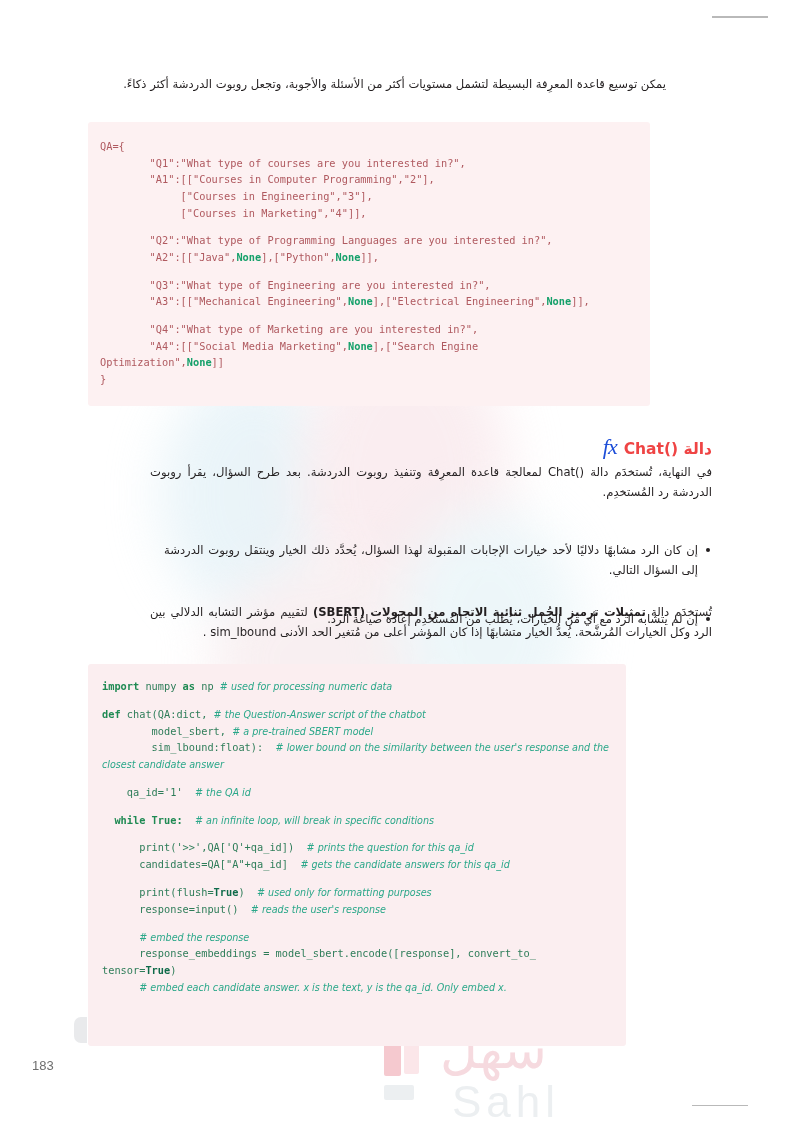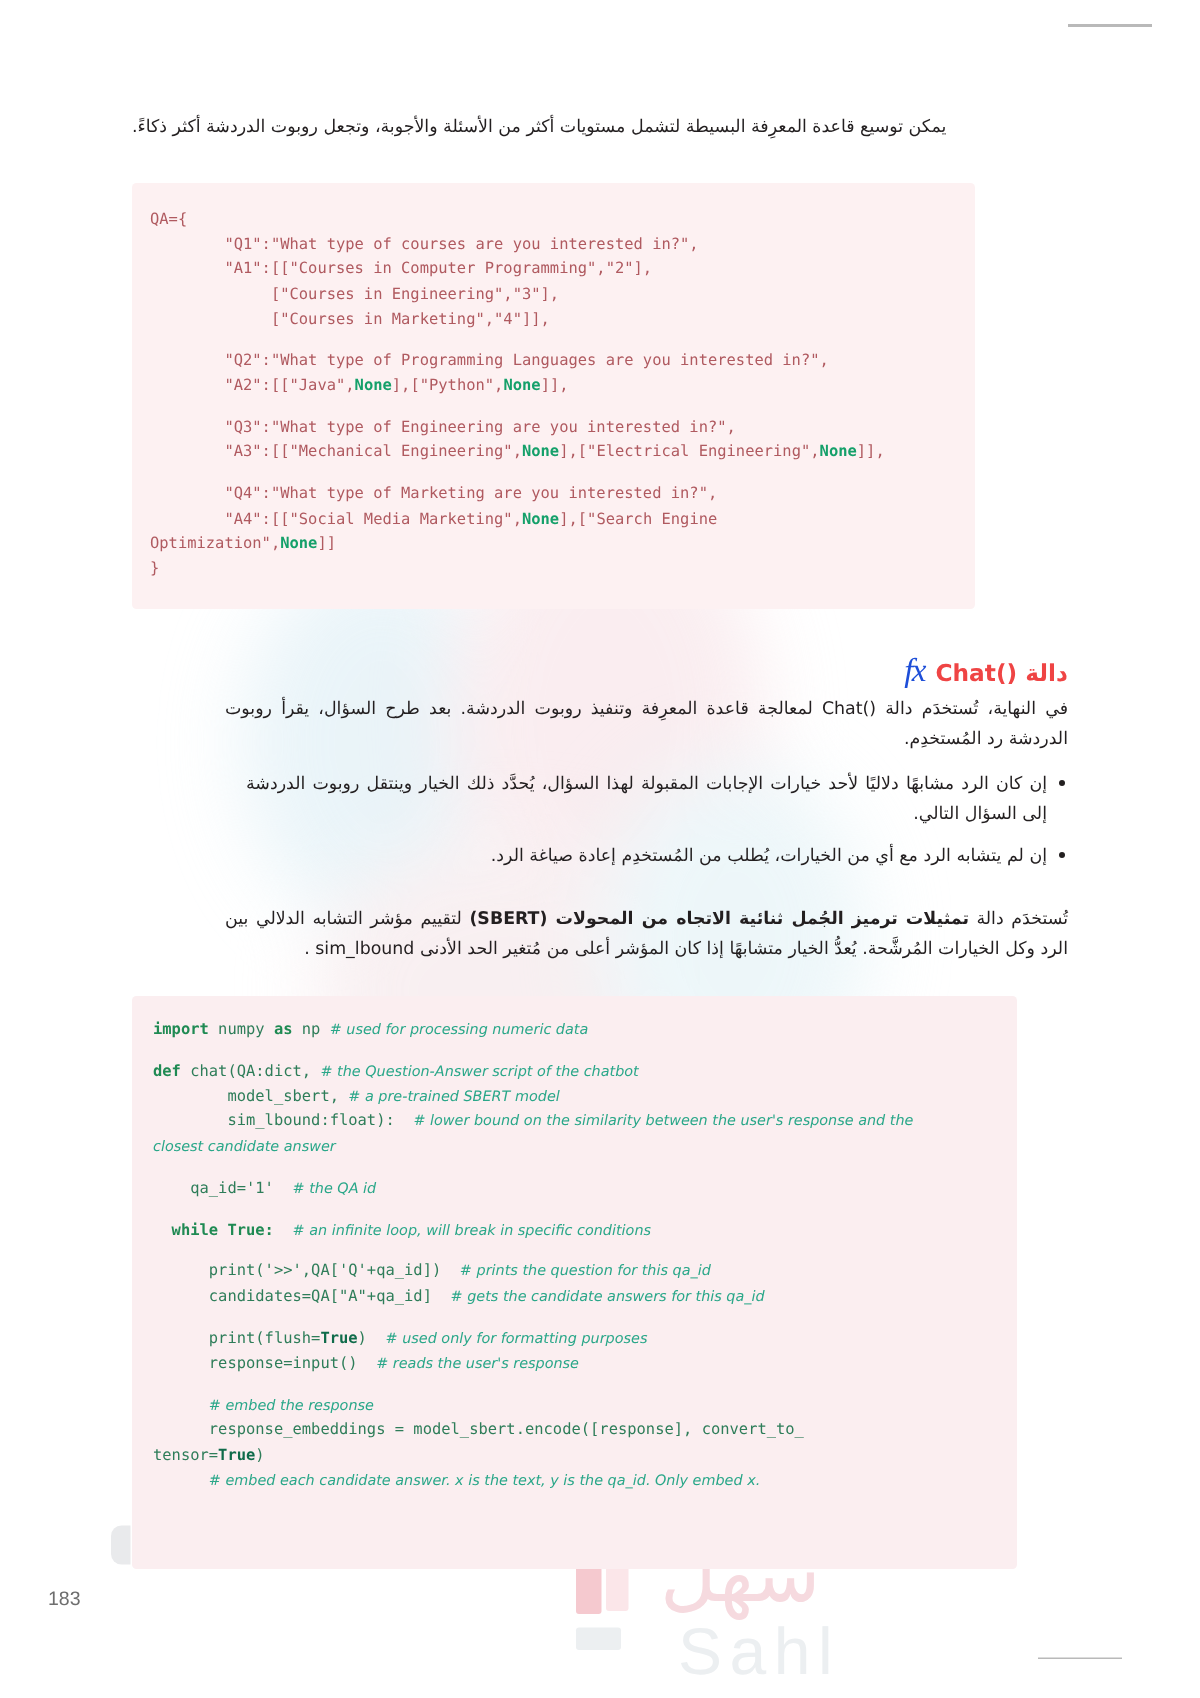--- a/index.html
+++ b/index.html
@@ -116,26 +116,26 @@
 
   
   .ar {
     direction: rtl;
     text-align: justify;
     font-family: "DejaVu Sans", sans-serif;
     color: #231f20;
   }
   .intro-para {
     position: absolute;
-    left: 88px;
+    left: 104px;
     top: 76px;
     width: 562px;
     font-size: 11.6px;
     line-height: 1.55;
-    text-align: left;
+    text-align: right;
   }
 
   
   .codeblock {
     position: absolute;
     box-sizing: border-box;
     background: #fdf2f3;
     border-radius: 3px;
     font-family: "DejaVu Sans Mono", monospace;
     white-space: pre;
@@ -148,21 +148,21 @@
     height: 284px;
     padding: 16px 12px 12px 12px;
     font-size: 10.3px;
     line-height: 1.62;
     color: #b05a60;
     background: #fdf1f2;
   }
   .codeblock.second {
     left: 88px;
     top: 664px;
-    width: 590px;
+    width: 538px;
     height: 382px;
     padding: 14px 14px 12px 14px;
     font-size: 10.3px;
     line-height: 1.63;
     color: #2e7d59;
     background: #fbeef0;
   }
 
   .tok-kw   { color: #1f8a53; font-weight: bold; }
   .tok-none { color: #15a06a; font-weight: bold; }
@@ -216,20 +216,21 @@
     margin: 0;
     padding: 0;
   }
   .bullets li {
     position: relative;
     padding-right: 14px;
     font-size: 11.6px;
     line-height: 1.75;
     margin-bottom: 7px;
     text-align: justify;
+    margin-top: 28px;
   }
   .bullets li::before {
     content: "";
     position: absolute;
     right: 2px;
     top: 8px;
     width: 4px;
     height: 4px;
     background: #231f20;
     border-radius: 50%;

